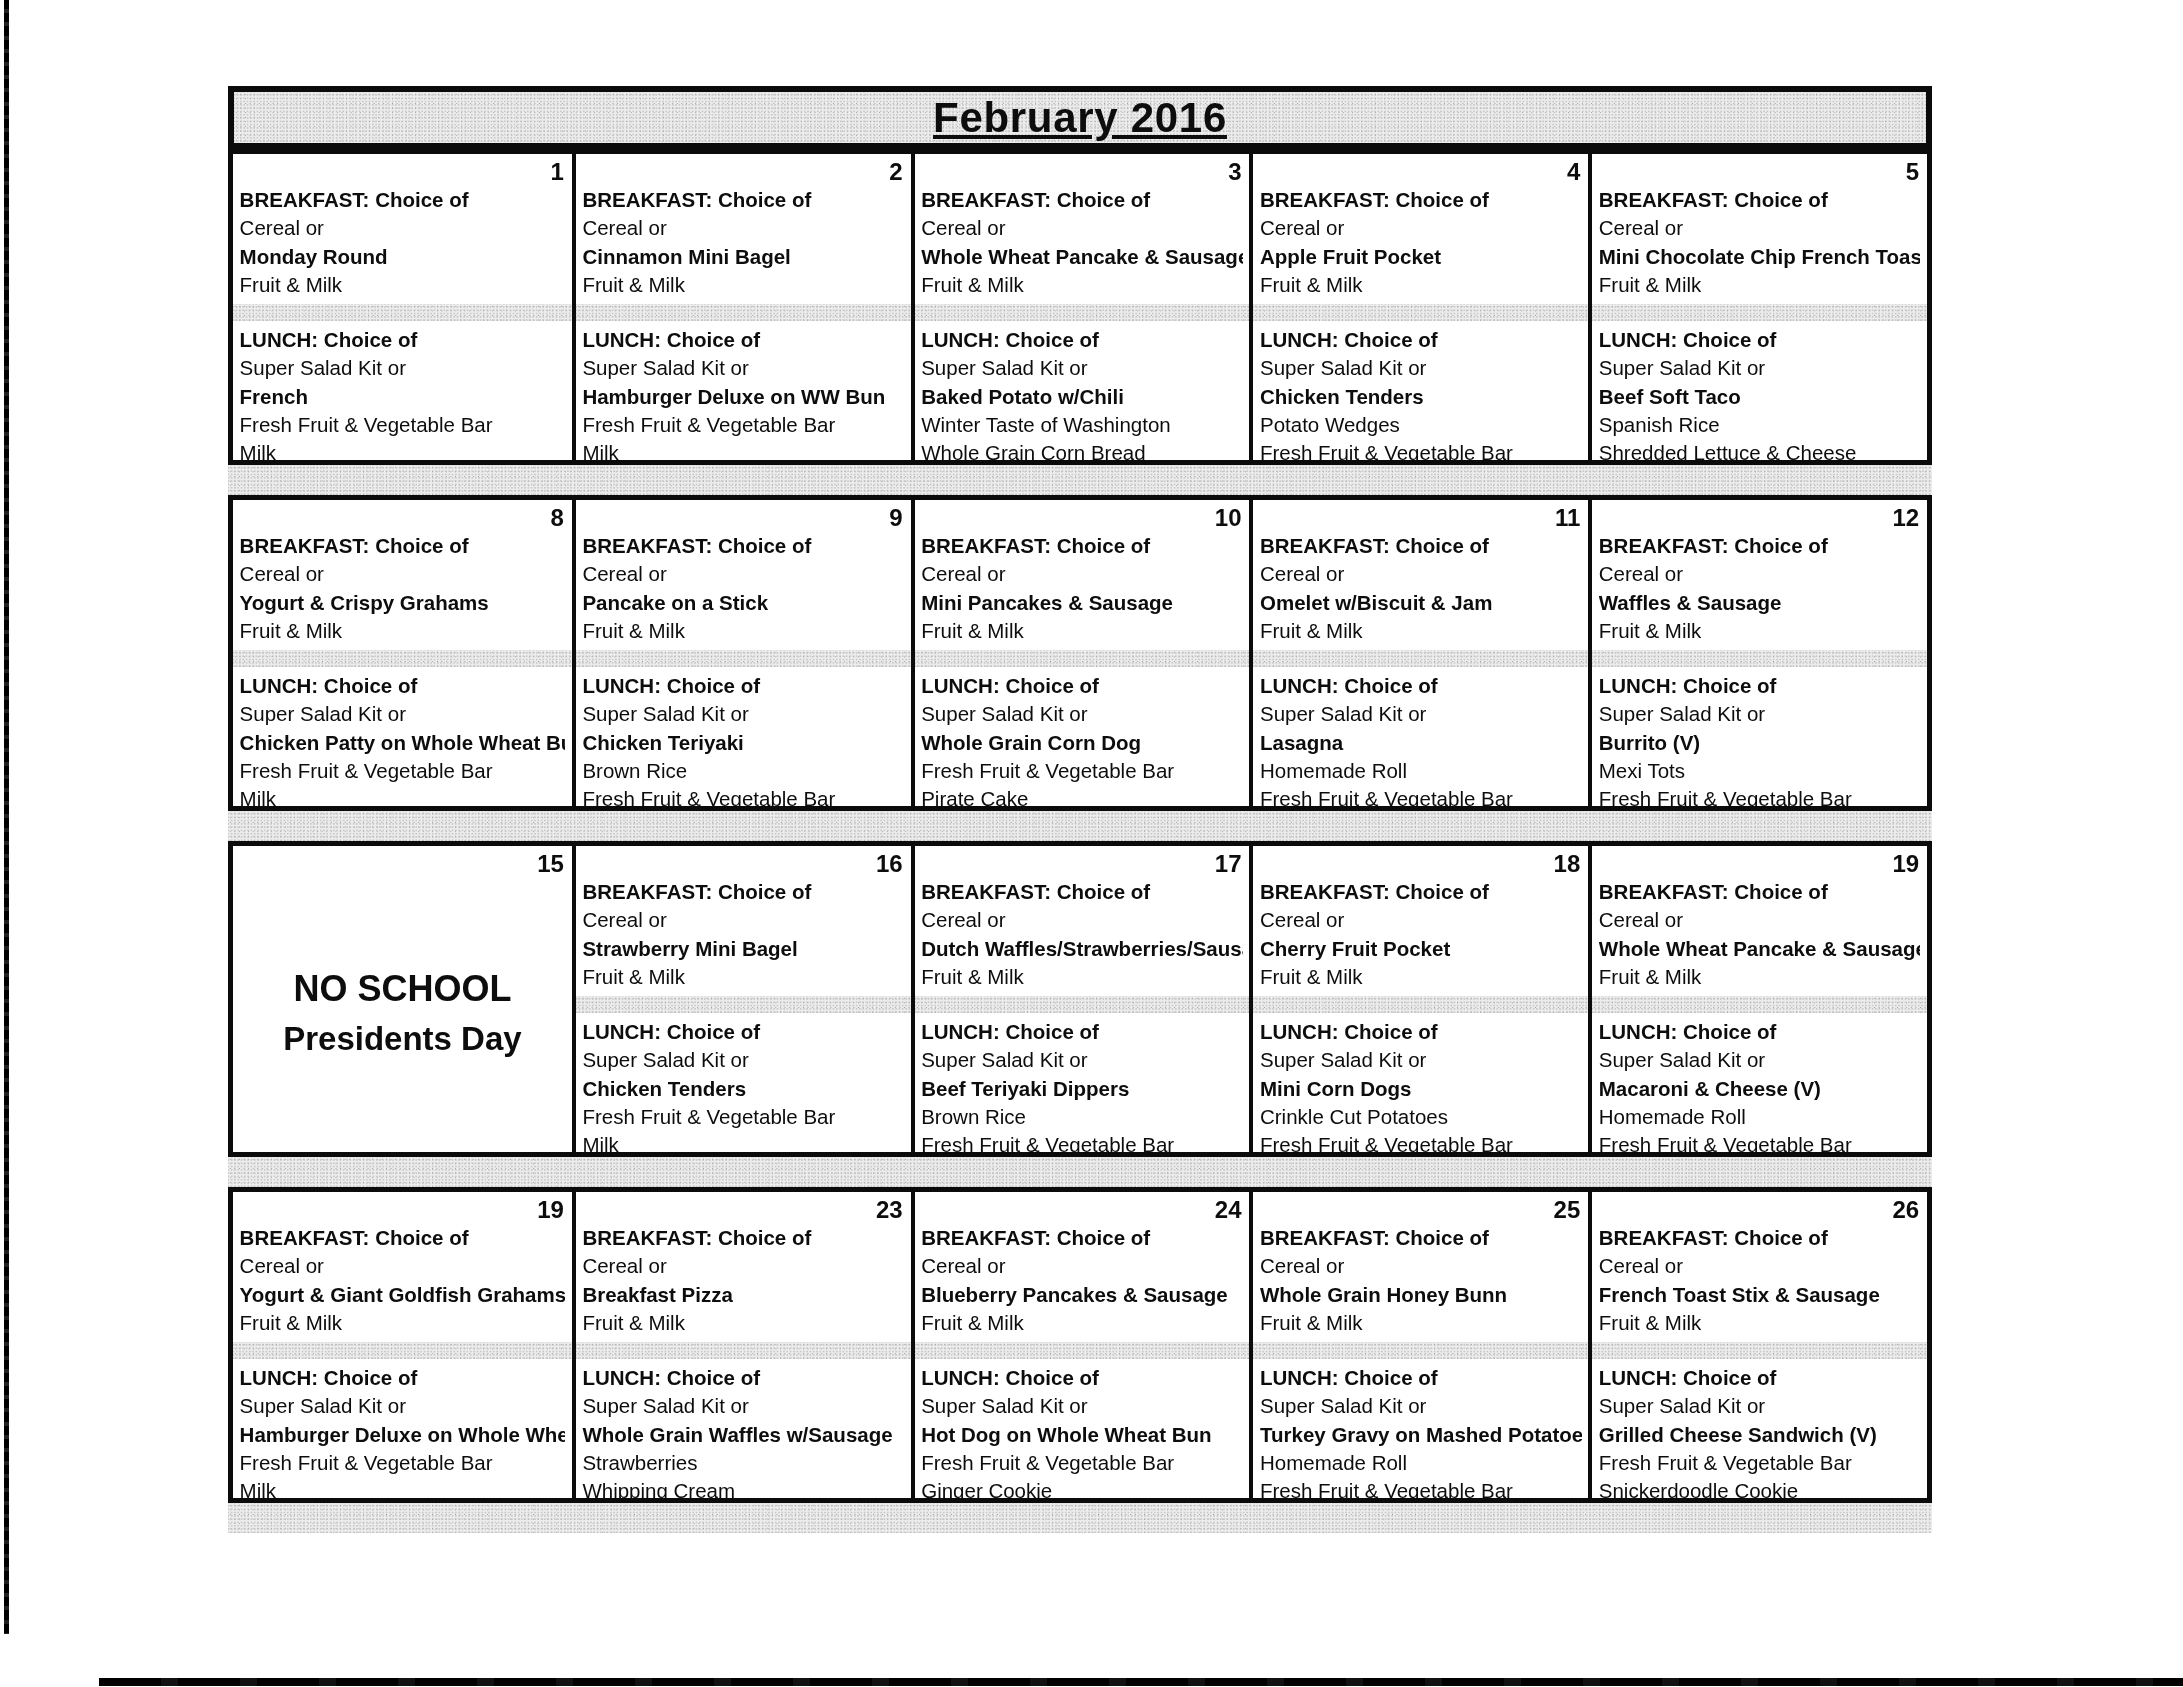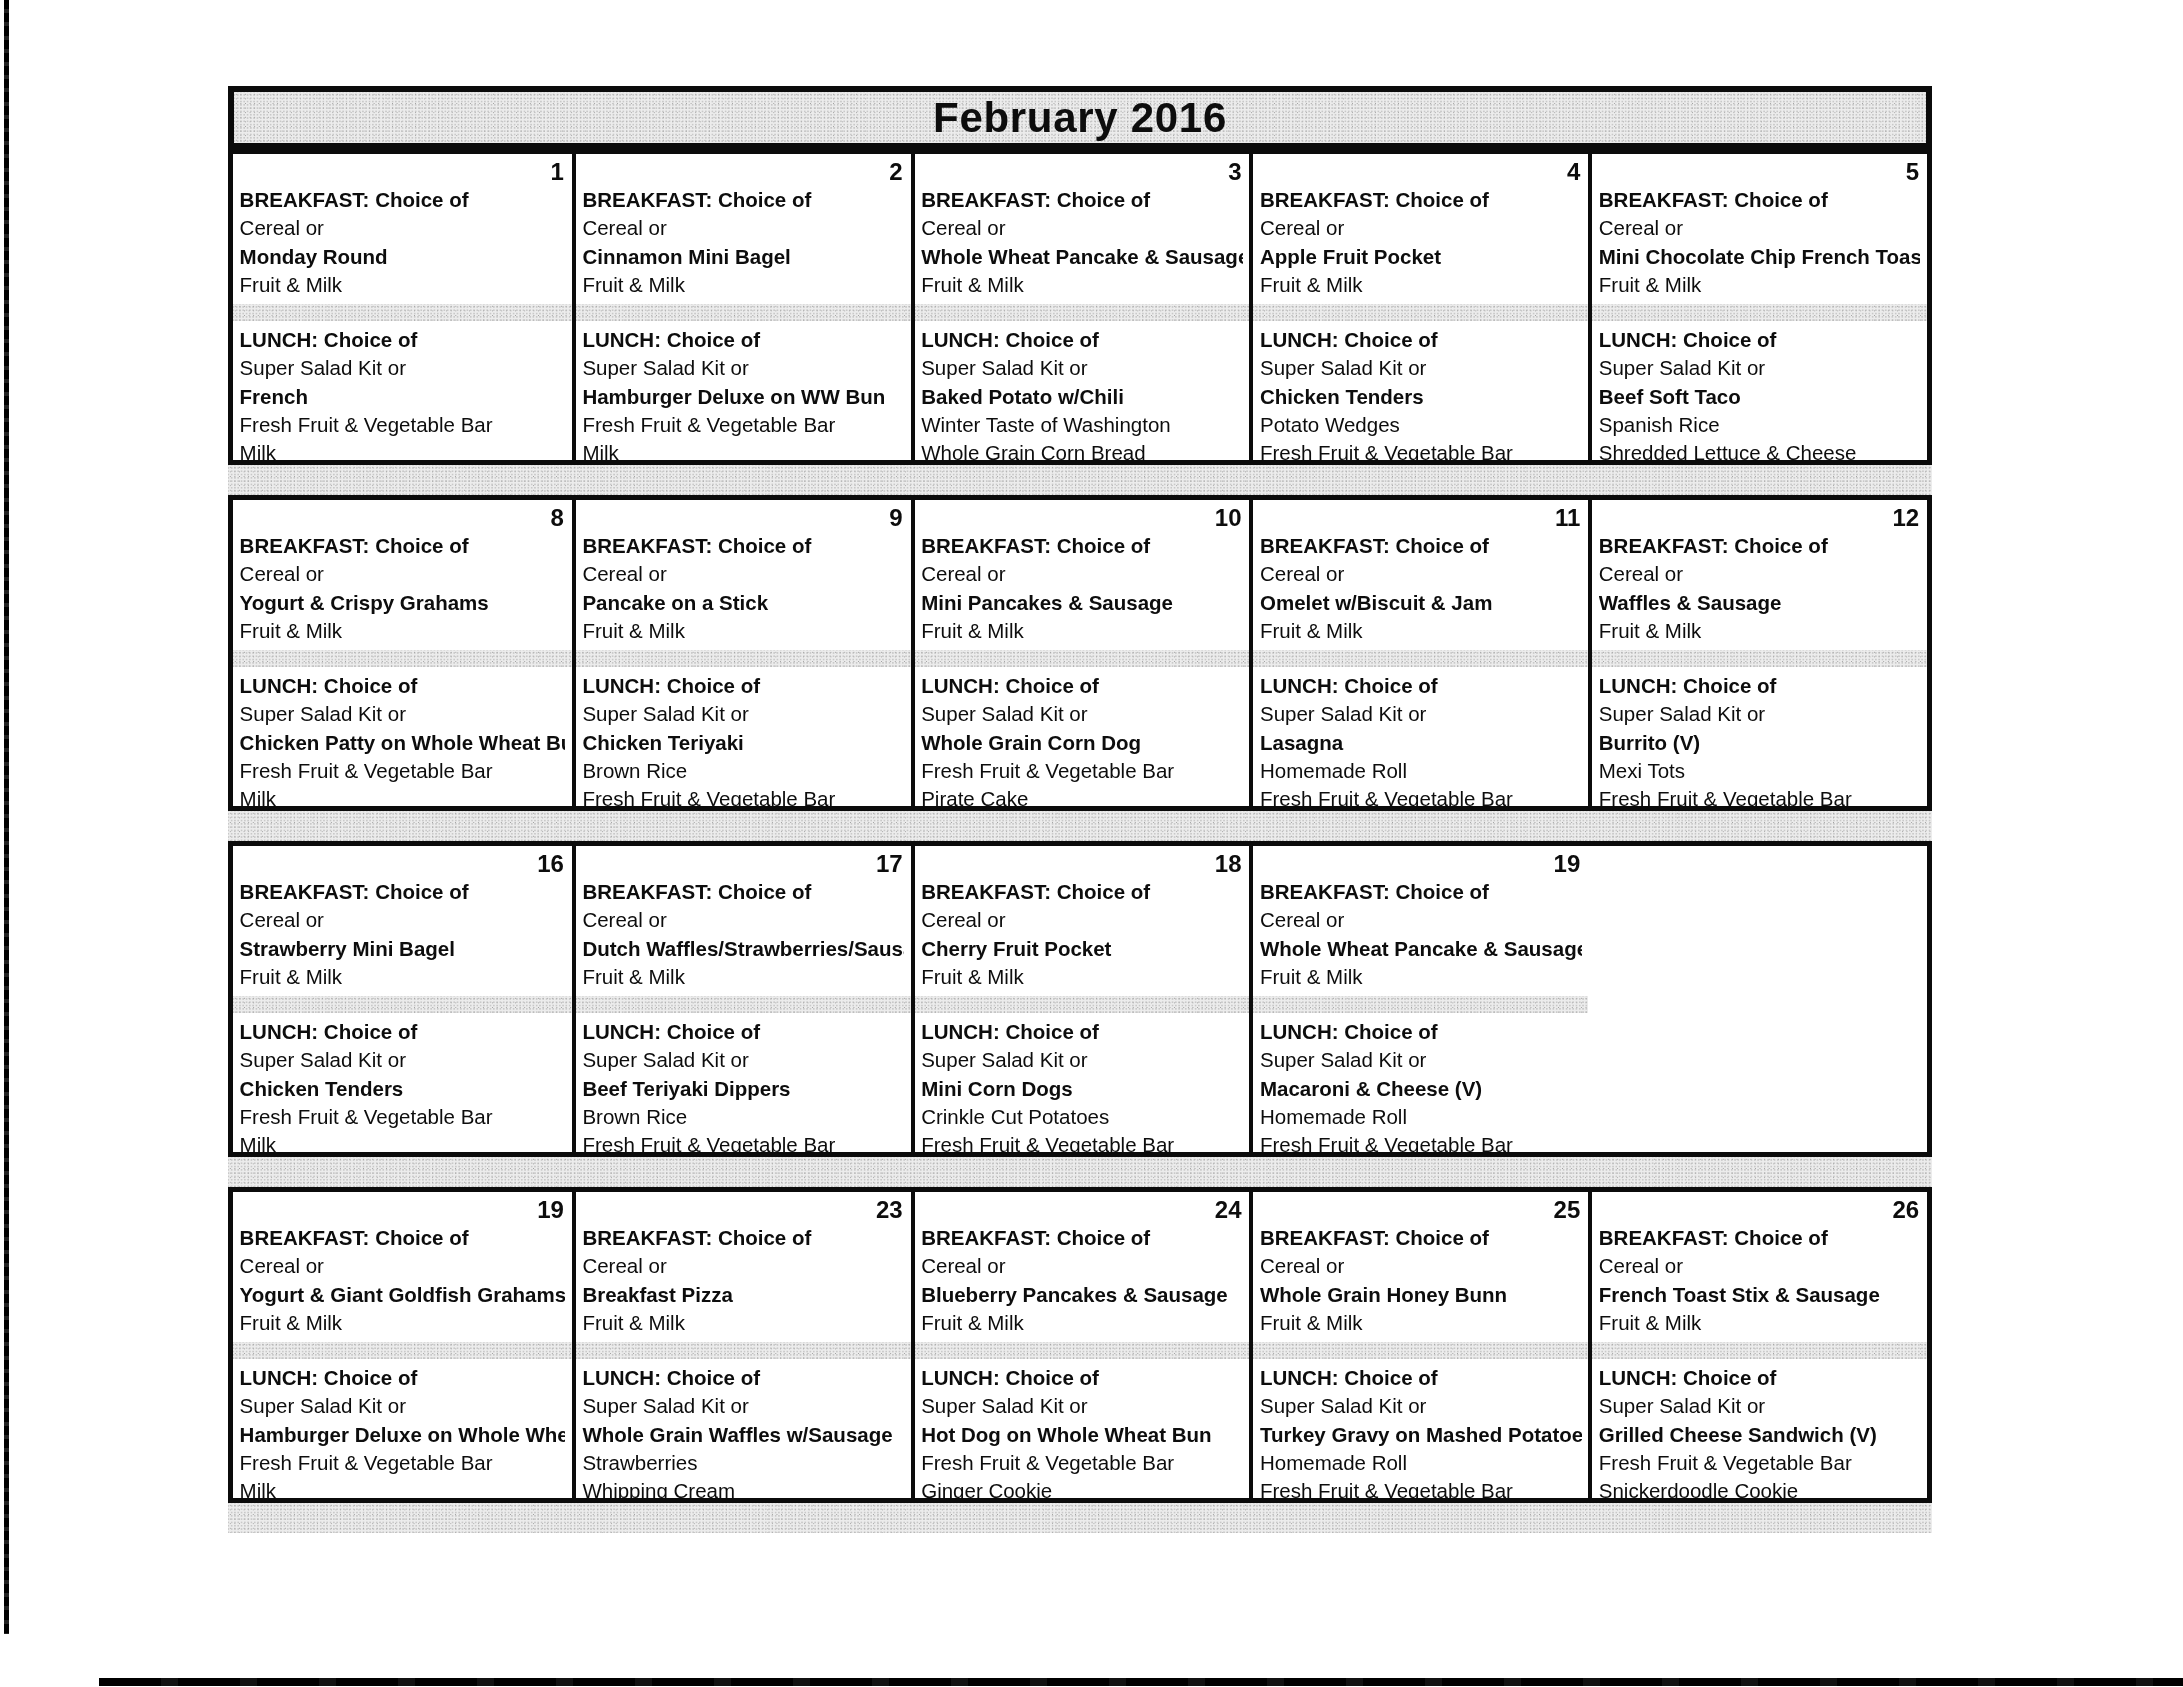--- a/index.html
+++ b/index.html
@@ -26,21 +26,21 @@
   .artifact-bottom{
     position:absolute;left:99px;bottom:1.3px;width:2084px;height:8px;
     background:repeating-linear-gradient(90deg,#000 0 46px,#000 46px 62px,#111 62px 79px);
   }
   
   .calendar{position:absolute;left:228px;top:86px;width:1704px;}
   .title-box{
     height:51px;border:6px solid #0b0b0b;
     display:flex;align-items:center;justify-content:center;
   }
-  .title{font-size:42px;font-weight:700;letter-spacing:0.7px;}
+  .title{font-size:42px;font-weight:700;letter-spacing:0.7px;text-decoration:underline;}
   .weekday-row{
     margin-top:2.6px;height:26.5px;margin-bottom:1.3px;
     display:grid;grid-template-columns:repeat(5,1fr);
   }
   .weekday{
     text-align:center;font-size:24px;font-weight:700;line-height:26.5px;
   }
   .week-row{
     border:5.3px solid #0b0b0b;height:306px;
     display:grid;grid-template-columns:repeat(5,1fr);
@@ -212,20 +212,27 @@
           <div class="ln b">LUNCH: Choice of</div>
           <div class="ln">Super Salad Kit or</div>
           <div class="ln b">Burrito  (V)</div>
           <div class="ln">Mexi Tots</div>
           <div class="ln">Fresh Fruit &amp; Vegetable Bar</div>
         </div>
       </div>
       <div class="week-gap halftone"></div>
       <div class="week-row">
         <div class="cell">
+          <div class="date">15</div>
+          <div class="no-school">
+            <div class="l1">NO SCHOOL</div>
+            <div class="l2">Presidents Day</div>
+          </div>
+        </div>
+        <div class="cell">
           <div class="date">16</div>
           <div class="ln b">BREAKFAST: Choice of</div>
           <div class="ln">Cereal or</div>
           <div class="ln b">Strawberry Mini Bagel</div>
           <div class="ln">Fruit &amp; Milk</div>
           <div class="section-divider halftone"></div>
           <div class="ln b">LUNCH: Choice of</div>
           <div class="ln">Super Salad Kit or</div>
           <div class="ln b">Chicken Tenders</div>
           <div class="ln">Fresh Fruit &amp; Vegetable Bar</div>

